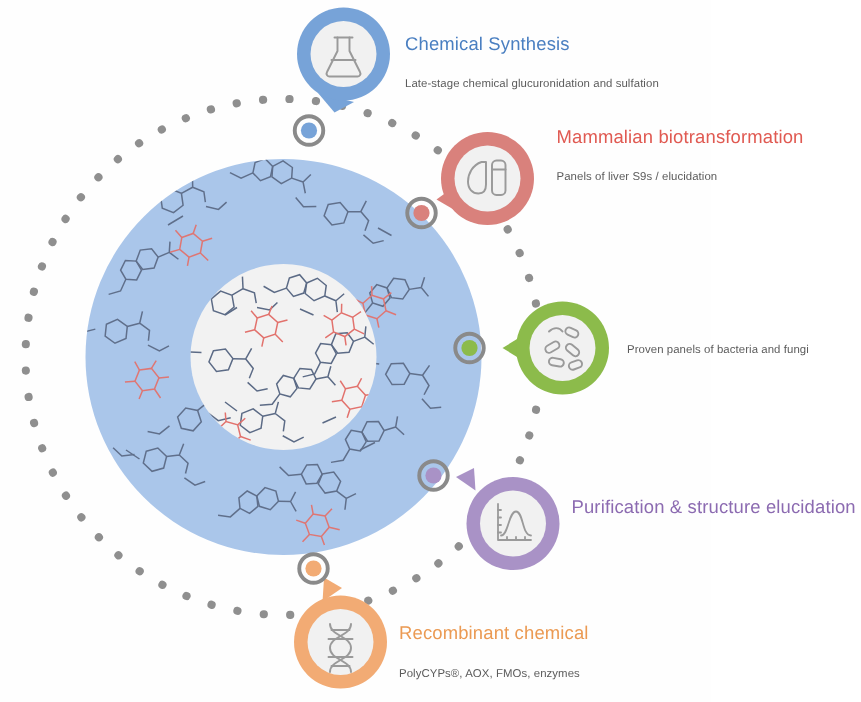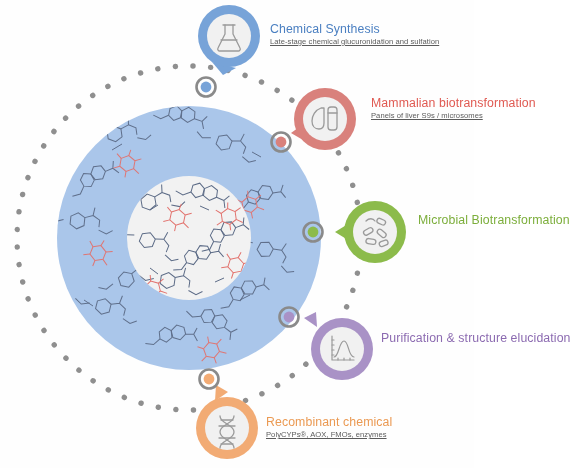--- a/index.html
+++ b/index.html
@@ -2,21 +2,21 @@
 <html><head>
 <meta charset="utf-8">
 <style>
   html,body{margin:0;padding:0;background:#ffffff;}
   body{width:574px;height:468px;overflow:hidden;
        font-family:"Liberation Sans","DejaVu Sans",sans-serif;}
   #stage{position:relative;width:474px;height:468px;background:#fefefe;}
   svg.layer{position:absolute;left:0;top:0;width:574px;height:468px;}
   .cap{position:absolute;}
   .cap .t{font-size:12.3px;line-height:14px;white-space:nowrap;font-weight:400;letter-spacing:.1px;}
-  .cap .s{font-size:7.6px;line-height:10px;color:#5b5b5b;white-space:nowrap;margin-top:1px;letter-spacing:.05px;text-decoration:underline;}
+  .cap .s{font-size:7.6px;line-height:10px;color:#5b5b5b;white-space:nowrap;margin-top:15px;letter-spacing:.05px;}
   .c-blue  .t{color:#4a7fc1;}
   .c-red   .t{color:#e05a52;}
   .c-green .t{color:#7cae3b;}
   .c-purp  .t{color:#8c6bb1;}
   .c-orng  .t{color:#eb9a53;}
 </style>
 </head>
 <body>
 
 <div id="stage">
@@ -168,27 +168,27 @@
       <circle cx="209" cy="379" r="9.5" fill="none" stroke="#8a8a8a" stroke-width="2.6"></circle>
       <circle cx="209" cy="379" r="5.4" fill="#f2ab74"></circle>
     </g>
   </svg>
 
   <div class="cap c-blue" style="left:270px;top:22px;">
     <div class="t">Chemical Synthesis</div>
     <div class="s">Late-stage chemical glucuronidation and sulfation</div>
   </div>
 
-  <div class="cap c-red" style="left:371px;top:96px;">
+  <div class="cap c-red" style="left:371px;top:84px;">
     <div class="t">Mammalian biotransformation</div>
-    <div class="s">Panels of liver S9s / microsomes</div>
+    <div class="s">Panels of liver S9s / elucidation</div>
   </div>
 
   <div class="cap c-green" style="left:418px;top:213px;">
-    <div class="t">Microbial Biotransformation</div>
+    <div class="s">Proven panels of bacteria and fungi</div>
   </div>
 
   <div class="cap c-purp" style="left:381px;top:331px;">
     <div class="t">Purification &amp; structure elucidation</div>
   </div>
 
   <div class="cap c-orng" style="left:266px;top:415px;">
     <div class="t">Recombinant chemical</div>
     <div class="s">PolyCYPs®, AOX, FMOs, enzymes</div>
   </div>

